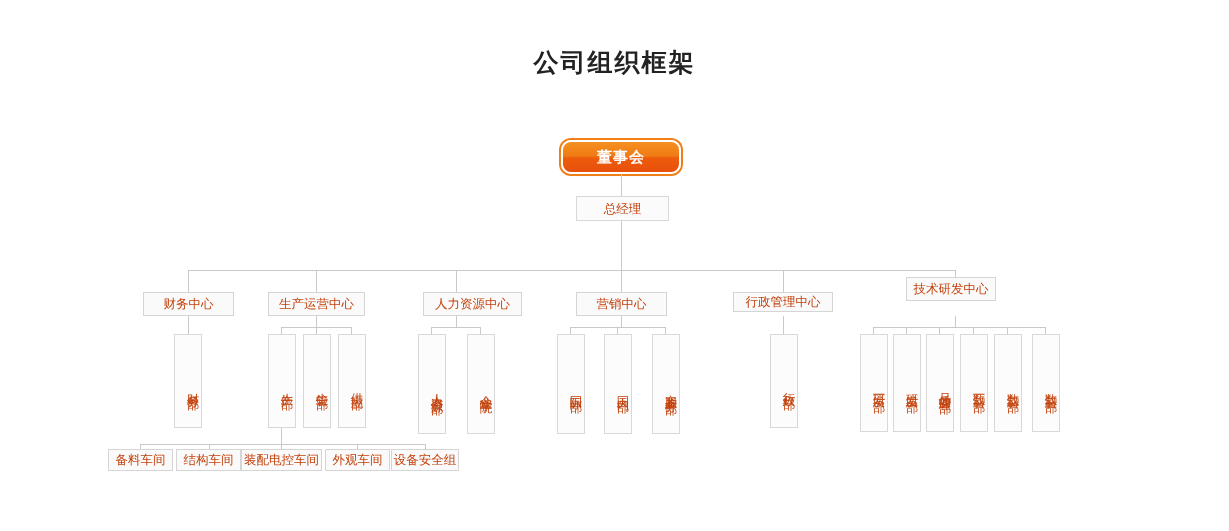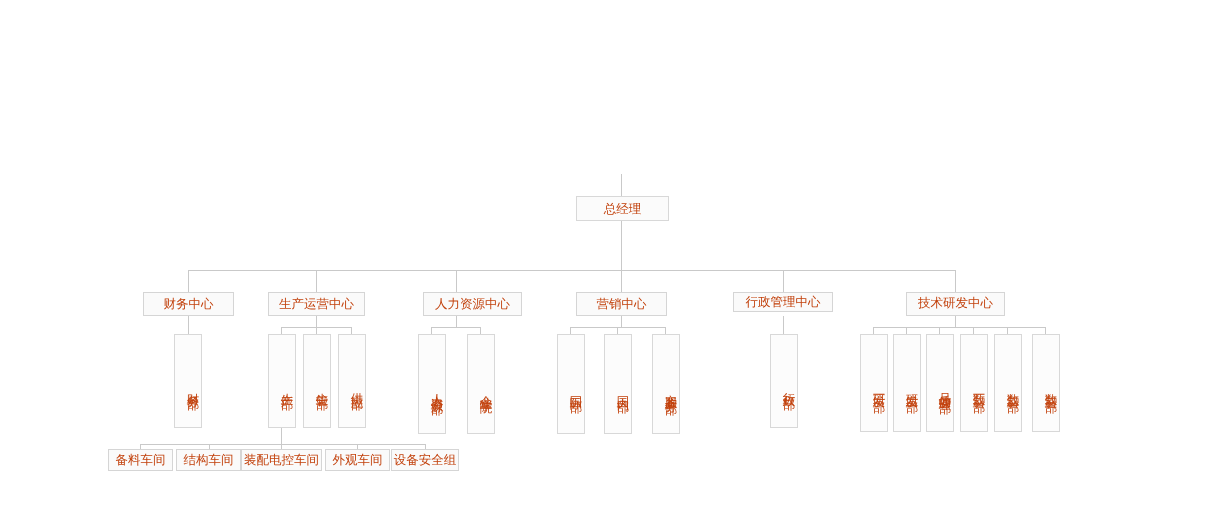--- a/index.html
+++ b/index.html
@@ -92,21 +92,25 @@
     background: #c9c9c9;
   }
   .conn-v { width: 1px; }
   .conn-h { height: 1px; }
 </style>
 </head>
 <body>
 
 <div id="chart-root">
 
-
+  <div class="chart-title">公司组织框架</div>
+
+  <div class="node node-root" style="left:561px; top:140px; width:120px; height:34px;">
+    <span>董事会</span>
+  </div>
 
   <div class="conn conn-v" style="left:621px; top:174px; width:1px; height:22px;"></div>
 
   <div class="node" style="left:576px; top:196px; width:93px; height:25px;">
     <span>总经理</span>
   </div>
 
   <div class="conn conn-v" style="left:621px; top:221px; width:1px; height:49px;"></div>
 
   <div class="conn conn-h" style="left:188px; top:270px; width:768px; height:1px;"></div>
@@ -131,21 +135,21 @@
   </div>
 
   <div class="node node-center" style="left:576px; top:292px; width:91px; height:24px;">
     <span>营销中心</span>
   </div>
 
   <div class="node node-center" style="left:733px; top:292px; width:100px; height:20px;">
     <span>行政管理中心</span>
   </div>
 
-  <div class="node node-center" style="left:906px; top:292px; width:99px; height:24px;font-family:Liberation Serif, serif;">
+  <div class="node node-center" style="left:906px; top:277px; width:90px; height:24px;">
     <span>技术研发中心</span>
   </div>
 
   <div class="conn conn-v" style="left:188px; top:316px; width:1px; height:18px;"></div>
   <div class="node node-vert" style="left:174px; top:334px; width:28px; height:94px;">
     <span>财务部</span>
   </div>
 
   <div class="conn conn-v" style="left:316px; top:316px; width:1px; height:11px;"></div>
   <div class="conn conn-h" style="left:281px; top:327px; width:71px; height:1px;"></div>

